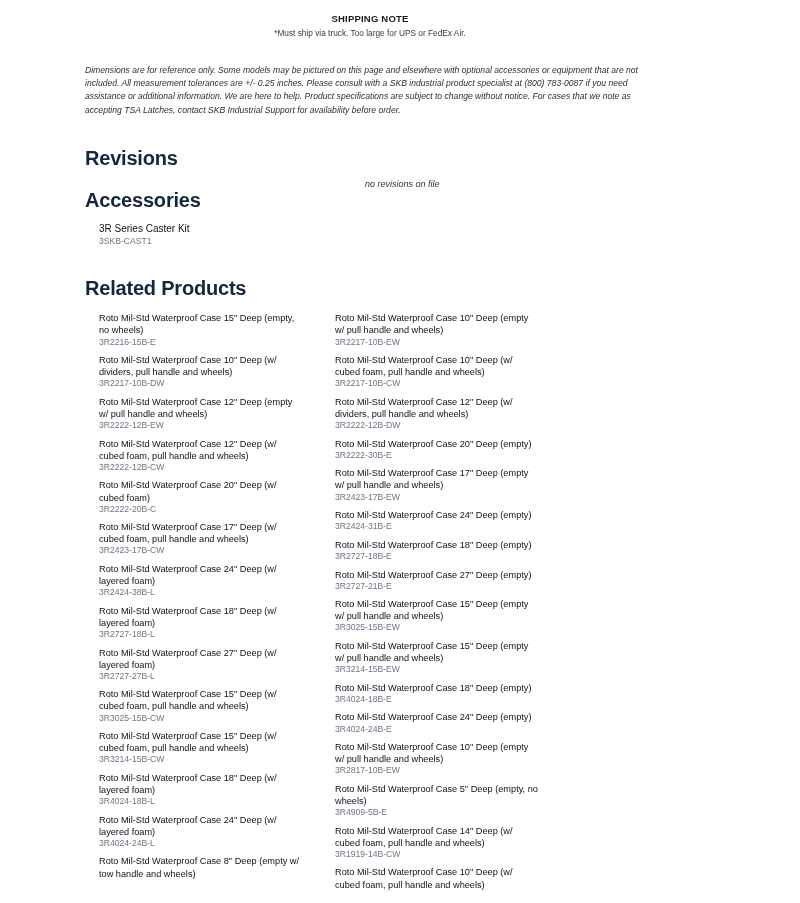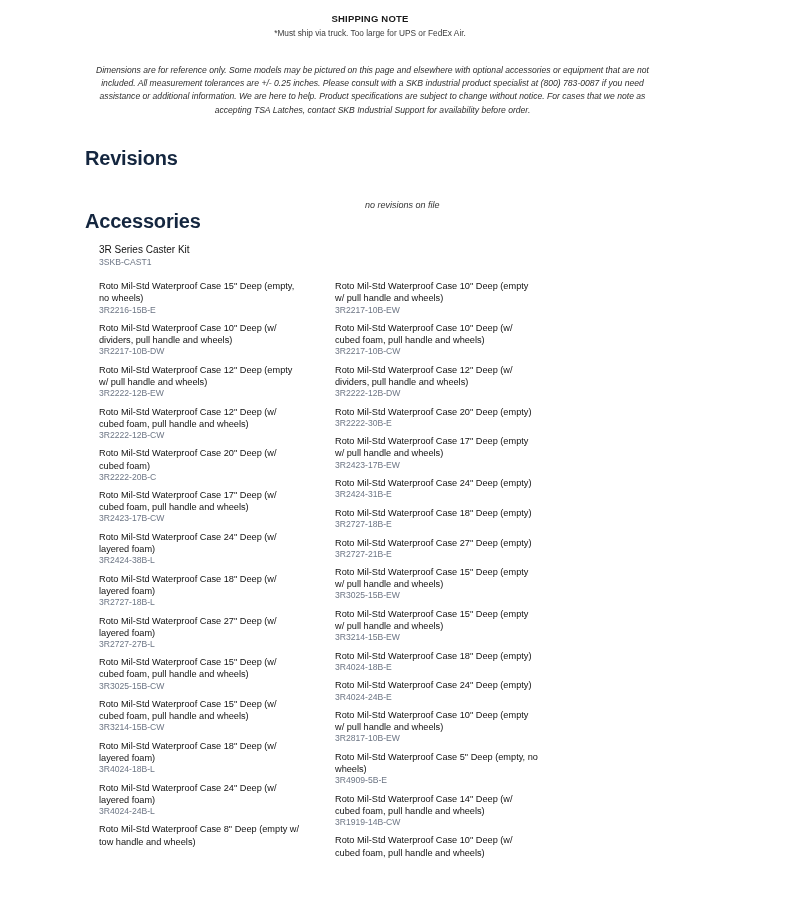--- a/index.html
+++ b/index.html
@@ -41,40 +41,40 @@
     margin-top: 1px;
   }
 
   
   .disclaimer {
     margin: 24px 80px 0 85px;
     font-size: 8.6px;
     font-style: italic;
     line-height: 13.2px;
     color: #2f2f2f;
-    text-align: center;
+    text-align: left;
   }
 
   
   .section-heading {
     font-size: 20px;
     font-weight: bold;
     color: #14263f;
     margin: 0 0 0 85px;
     letter-spacing: -0.2px;
   }
   #revisions-heading { margin-top: 30px; }
   #accessories-heading { }
   #related-heading { margin-top: 30px; }
 
   .no-revisions {
     font-size: 9px;
     font-style: italic;
     color: #333333;
-    margin: 30px 0 0 365px;
+    margin: 9px 0 0 365px;
   }
 
   
   .accessory-block {
     margin: 11px 0 0 99px;
   }
   .accessory-name {
     font-size: 10px;
     color: #111111;
     line-height: 12.5px;
@@ -127,20 +127,21 @@
 
   <h2 class="section-heading" id="revisions-heading">Revisions</h2>
   <div class="no-revisions">no revisions on file</div>
 
   <h2 class="section-heading" id="accessories-heading">Accessories</h2>
   <div class="accessory-block">
     <div class="accessory-name">3R Series Caster Kit</div>
     <div class="accessory-sku">3SKB-CAST1</div>
   </div>
 
+  <h2 class="section-heading" id="related-heading">Related Products</h2>
 
   <div class="related-wrap">
     <div class="related-col left" id="related-left">
         <div class="product">
           <div class="product-name">Roto Mil-Std Waterproof Case 15" Deep (empty, no wheels)</div>
           <div class="product-sku">3R2216-15B-E</div>
         </div>
         <div class="product">
           <div class="product-name">Roto Mil-Std Waterproof Case 10" Deep (w/ dividers, pull handle and wheels)</div>
           <div class="product-sku">3R2217-10B-DW</div>

